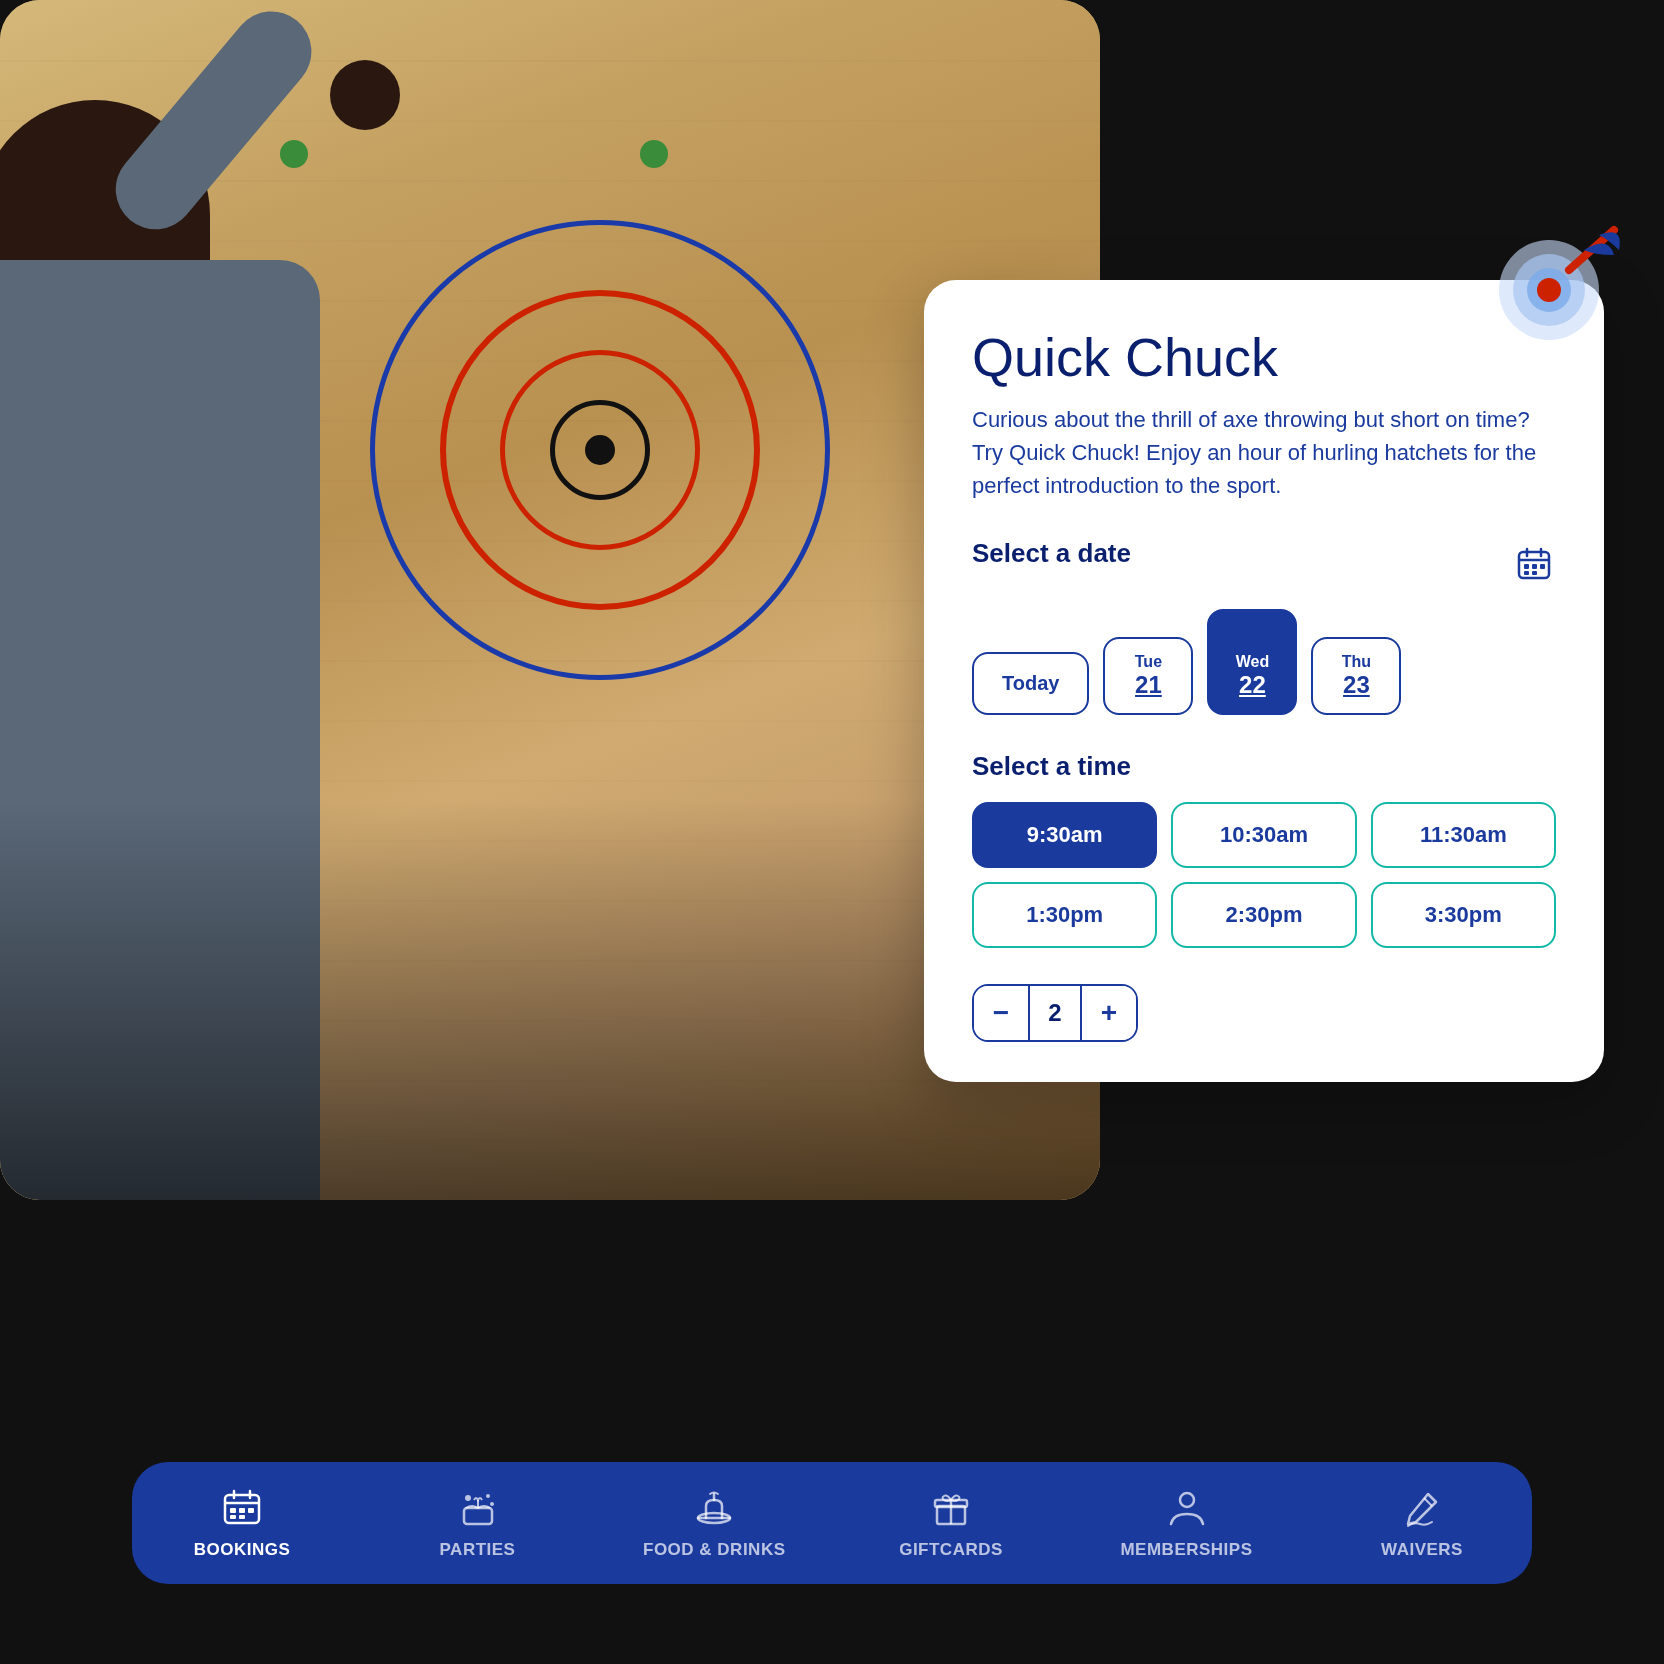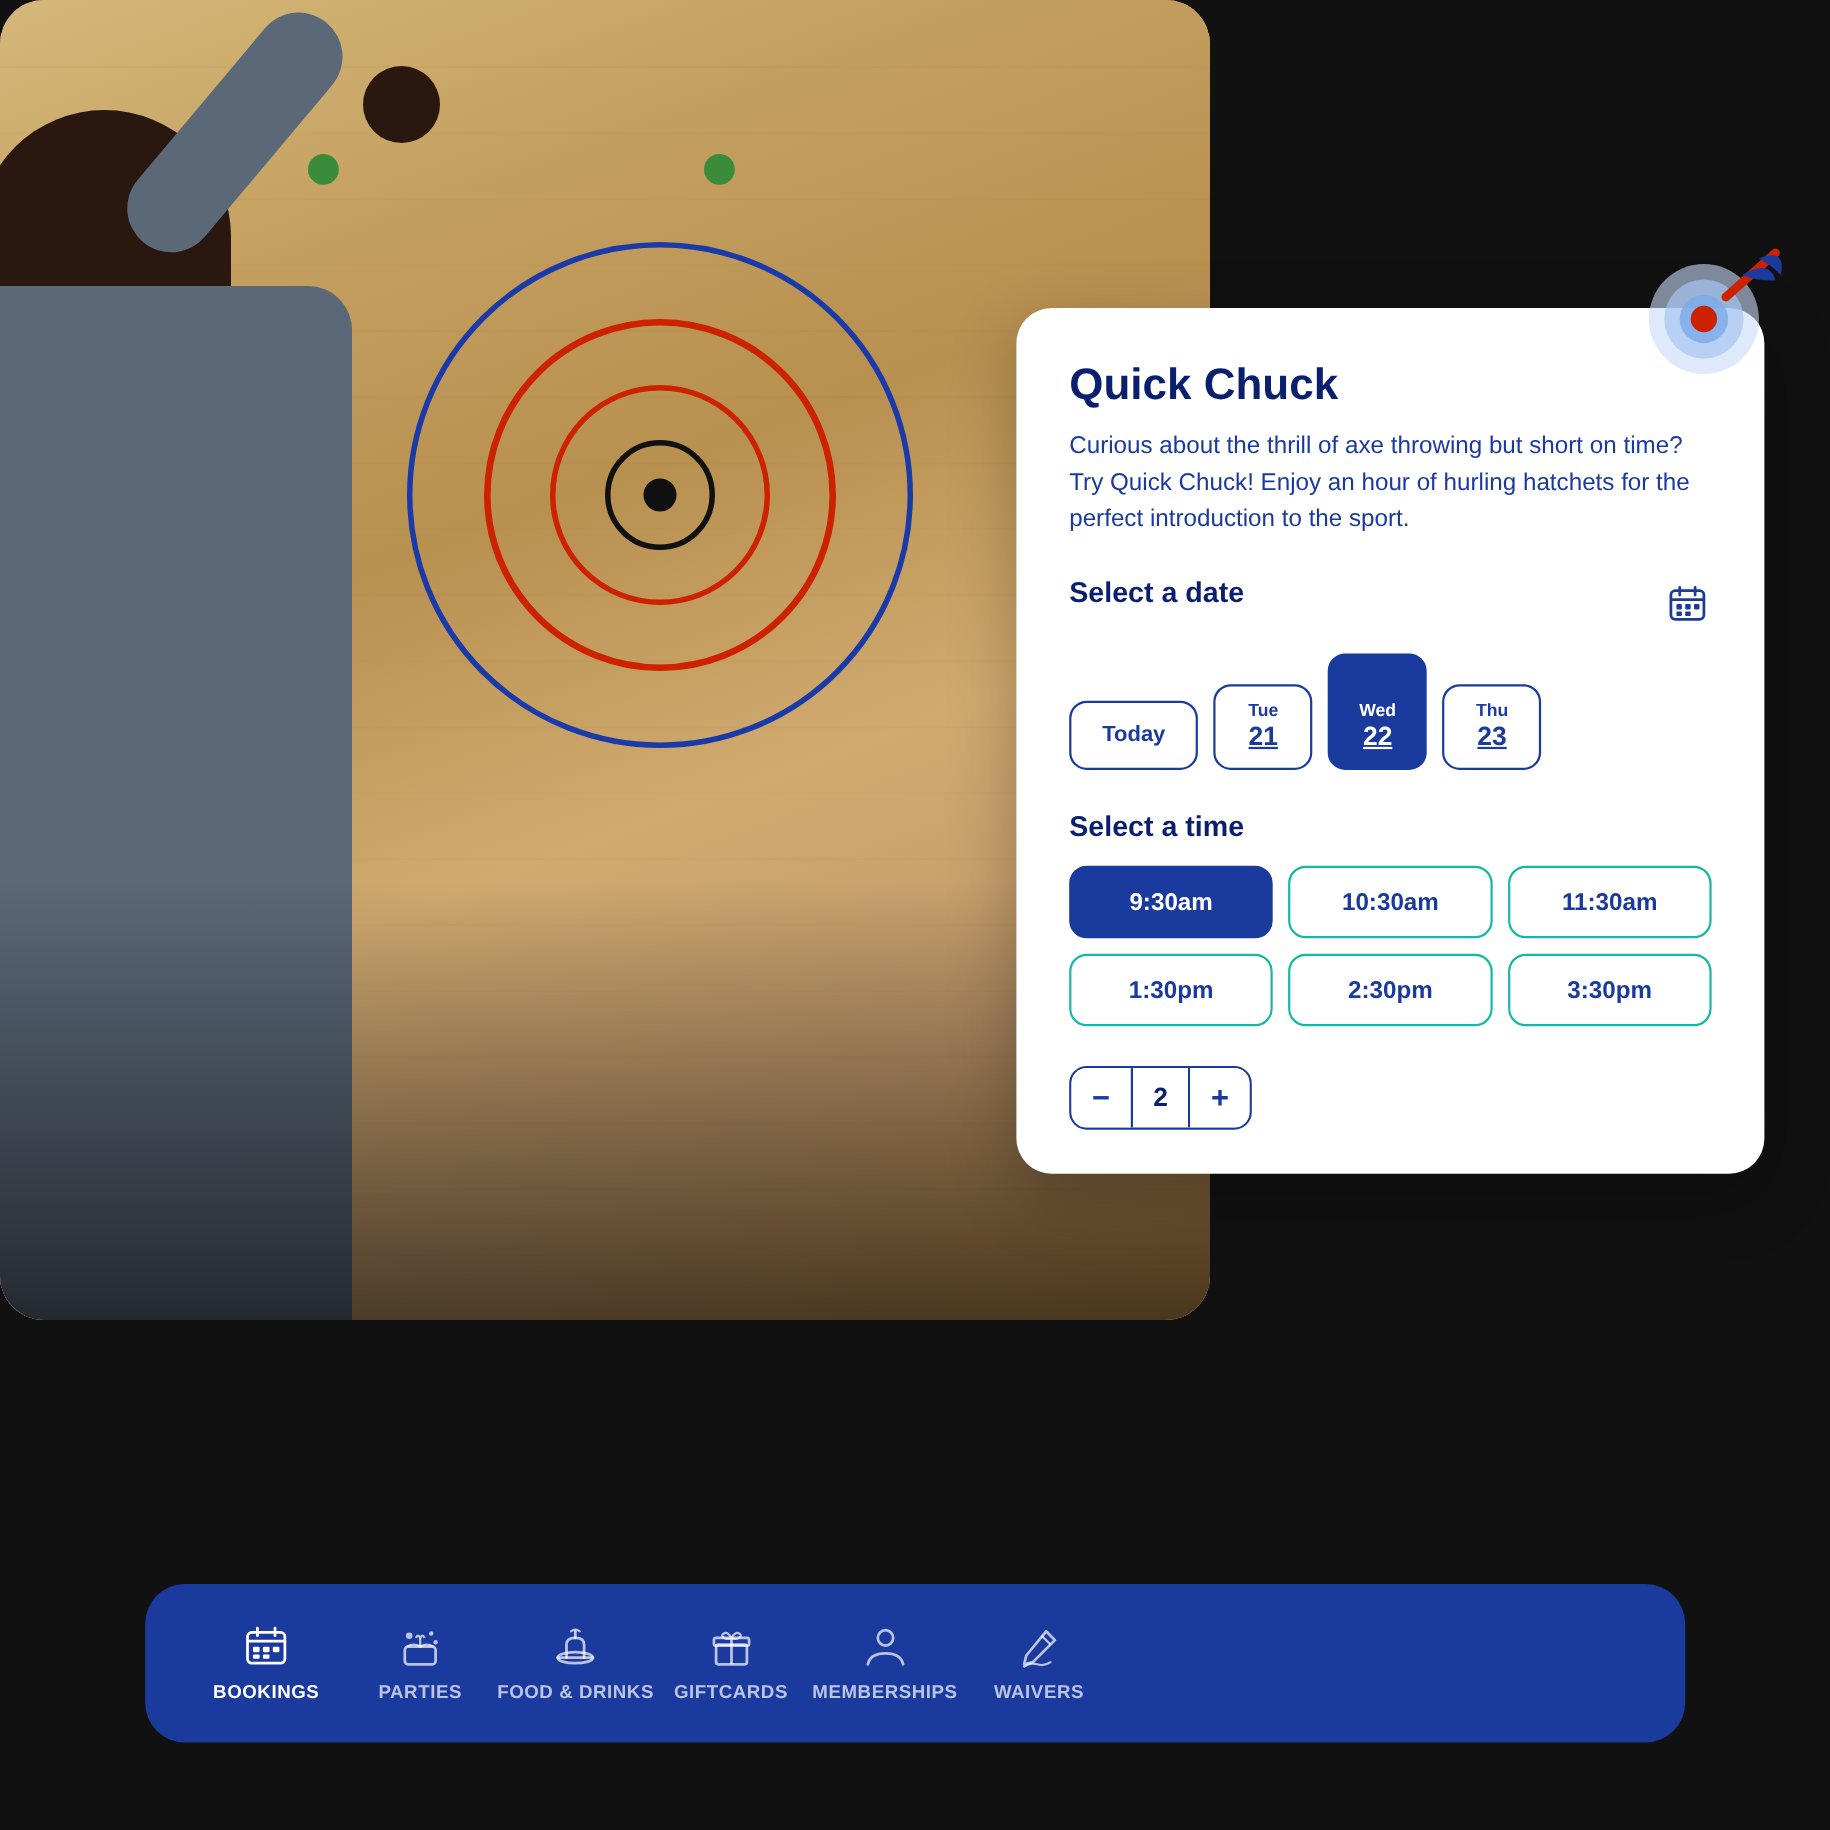--- a/index.html
+++ b/index.html
@@ -93,22 +93,22 @@
     
     .card-icon {
       position: absolute;
       top: -60px;
       right: -20px;
       width: 130px;
       height: 130px;
     }
 
     .card-title {
-      font-size: 40px;
-      font-weight: 700;
+      font-size: 54px;
+      font-weight: 400;
       color: #0a1f6e;
       margin-bottom: 16px;
       line-height: 1.1;
     }
 
     .card-description {
       font-size: 22px;
       color: #1a3a9e;
       line-height: 1.5;
       margin-bottom: 36px;
@@ -279,22 +279,22 @@
     .bottom-nav {
       position: absolute;
       bottom: 80px;
       left: 50%;
       transform: translateX(-50%);
       width: 1400px;
       background: #1a3a9e;
       border-radius: 36px;
       display: flex;
       align-items: center;
-      justify-content: flex-start;
-      padding: 35px 40px;
+      justify-content: space-between;
+      padding: 24px 40px;
       z-index: 20;
     }
 
     .nav-item {
       display: flex;
       flex-direction: column;
       align-items: center;
       gap: 10px;
       cursor: pointer;
       min-width: 140px;

